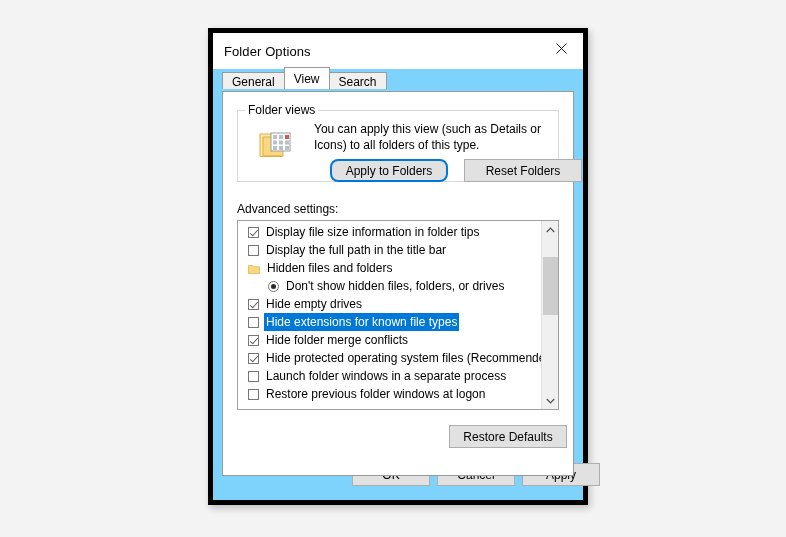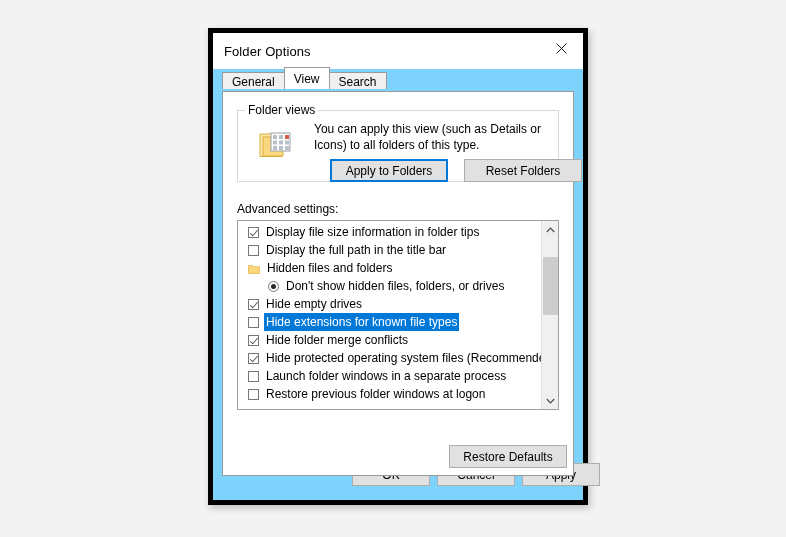--- a/index.html
+++ b/index.html
@@ -148,20 +148,21 @@
   .btn.focused {
     border: 2px solid #0078d7;
   }
 
   .fv-btn-apply {
     position: absolute;
     left: 92px;
     top: 48px;
     width: 118px;
     height: 23px;
+    border-radius: 8px;
   }
   .fv-btn-reset {
     position: absolute;
     left: 226px;
     top: 48px;
     width: 118px;
     height: 23px;
   }
 
   
@@ -289,21 +290,20 @@
     background: #cdcdcd;
   }
 
   
   .btn-restore {
     position: absolute;
     left: 226px;
     top: 333px;
     width: 118px;
     height: 23px;
-    margin-top: 20px;
   }
 
   
   .footer {
     position: absolute;
     left: 0;
     right: 0;
     bottom: 0;
     height: 52px;
   }

